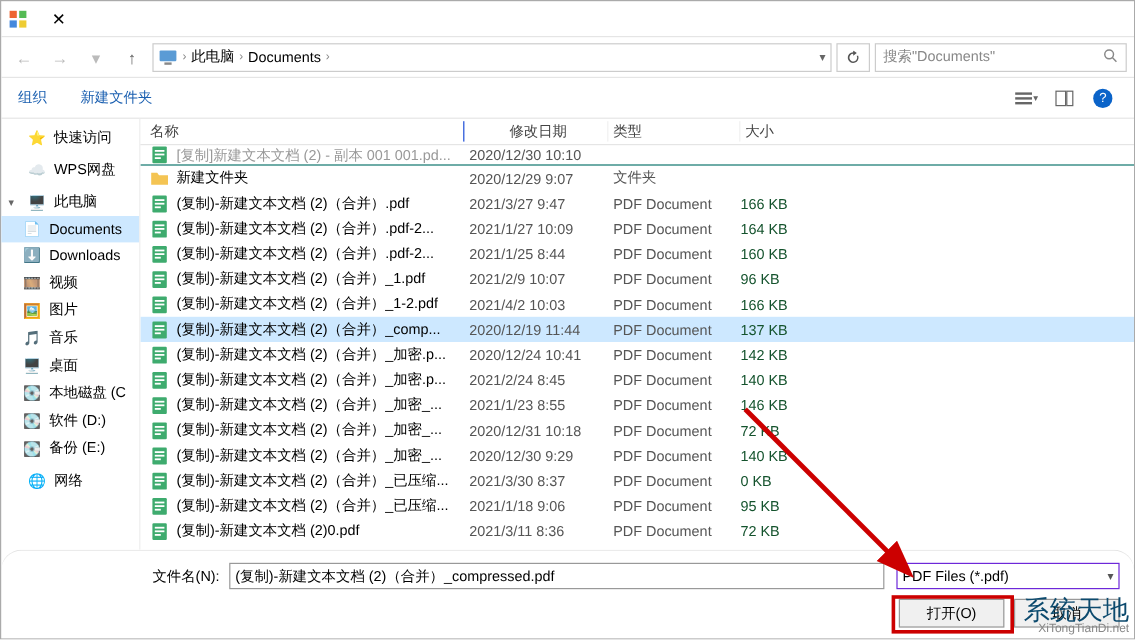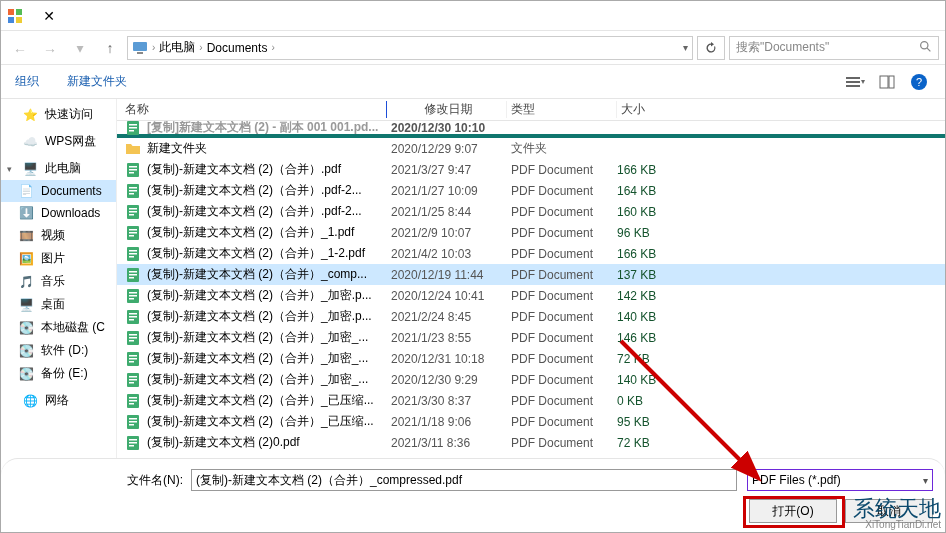--- a/index.html
+++ b/index.html
@@ -35,21 +35,21 @@
   .col-date { width:120px; border-right:1px solid #f0f0f0; padding-left:4px;text-align:center;}
   .col-type { width:110px; border-right:1px solid #f0f0f0; padding-left:4px;}
   .col-size { flex:1; padding-left:4px;}
   .filelist { flex:1; overflow-y:scroll; }
   .row { display:flex; align-items:center; font-size:12px; height:21px; }
   .row.selected { background:#cde8ff; }
   .row .c-name { width:270px; display:flex; align-items:center; gap:6px; padding-left:8px; white-space:nowrap; overflow:hidden; text-overflow:ellipsis; }
   .row .c-date { width:120px; color:#555; padding-left:4px;}
   .row .c-type { width:110px; color:#555; padding-left:4px;}
   .row .c-size { width:70px; text-align:left; color:#14532d; padding-right:4px;}
-  .cutrow { color:#999; border-bottom:4px solid #0f766e; height:17px;font-weight:bold;}
+  .cutrow { color:#999; border-bottom:1px solid #0f766e; height:17px;}
   .footer { height:74px; border-top:1px solid #e5e5e5; display:flex; flex-direction:column; padding:6px 12px 6px 0; position:relative;border-radius:17px; }
   .fname-row { display:flex; align-items:center; margin-top:4px; }
   .fname-label { width:190px; text-align:right; padding-right:8px; font-size:12px; }
   .fname-input { flex:1; height:22px; border:1px solid #999; font-size:12px; padding:0 4px; min-width:0; }
   .ftype { width:186px; height:22px; border:1px solid #6d28d9; font-size:12px; margin-left:10px; padding:0 4px; display:flex; align-items:center; justify-content:space-between; }
   .btn-row { display:flex; justify-content:flex-end; margin-top:8px; gap:8px; }
   .dlg-btn { width:88px; height:24px; border:1px solid #999; background:#f0f0f0; font-size:12px; }
   .open-frame { position:absolute; right:100px; bottom:4px; width:102px; height:32px; border:3px solid #c00; pointer-events:none; }
   .arrow-ov { position:absolute; pointer-events:none; }
   .watermark { position:absolute; right:4px; bottom:2px; font-size:10px; color:#888; display:flex; flex-direction:column; align-items:flex-end; line-height:1.0; }

